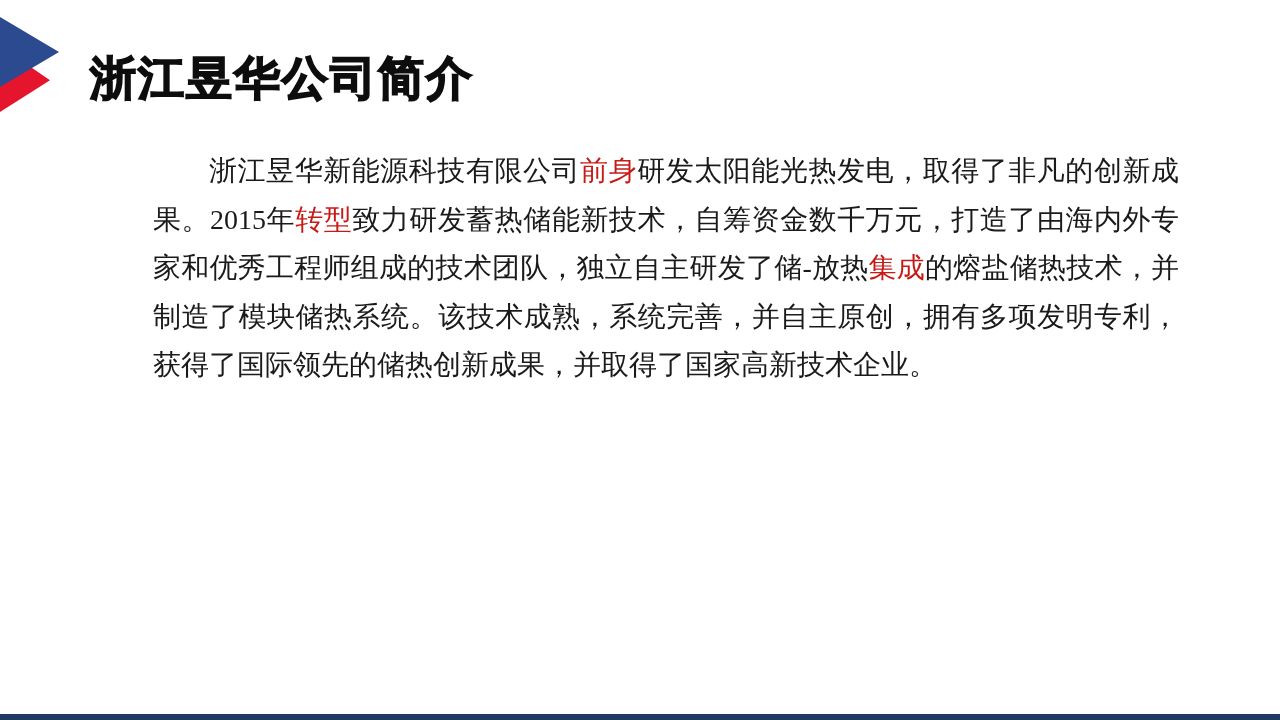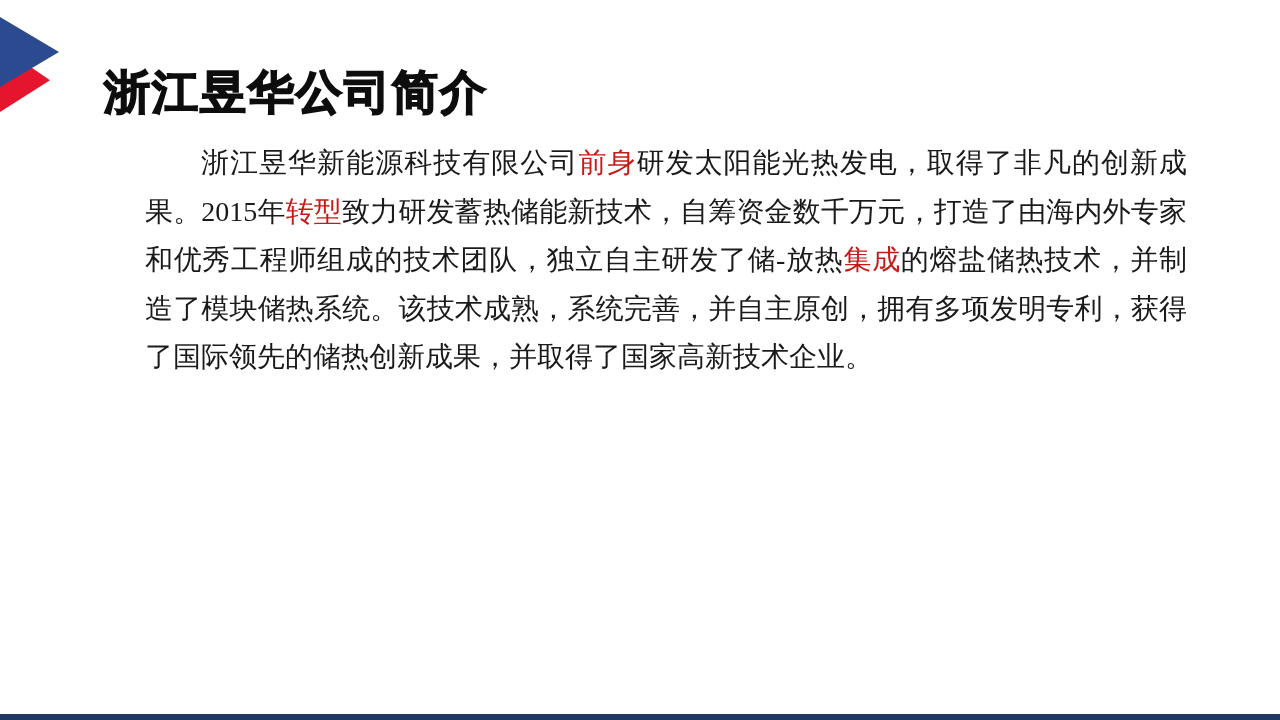--- a/index.html
+++ b/index.html
@@ -32,41 +32,41 @@
     width: 59px;
     height: 70px;
     background: var(--deco-blue, #2b4a8f);
     clip-path: polygon(0 0, 100% 50%, 0 100%);
   }
   
   .title {
     position: absolute;
     left: 86px;
     top: 46px;
-    margin: 18px;
+    margin: 4px;
     font-family: "Liberation Sans", "DejaVu Sans", sans-serif;
     font-size: 46px;
     line-height: 1.25;
     font-weight: 900;
     letter-spacing: 2px;
     color: #0d0d0d;
     -webkit-text-stroke: 1.6px #0d0d0d;
   }
   
   .content {
     position: absolute;
     left: 145px;
     top: 139px;
     width: 1042px;
     font-size: 28px;
     line-height: 48.5px;
     color: var(--text-color, #1a1a1a);
   }
   .content p {
-    margin: 0;
+    margin: 8px;
     text-indent: 2em;
     text-align: justify;
     text-justify: inter-character;
     text-align-last: left;
   }
   .content p + p {
     margin-top: 6px;
   }
   .hl {
     color: var(--highlight, #d0201c);

